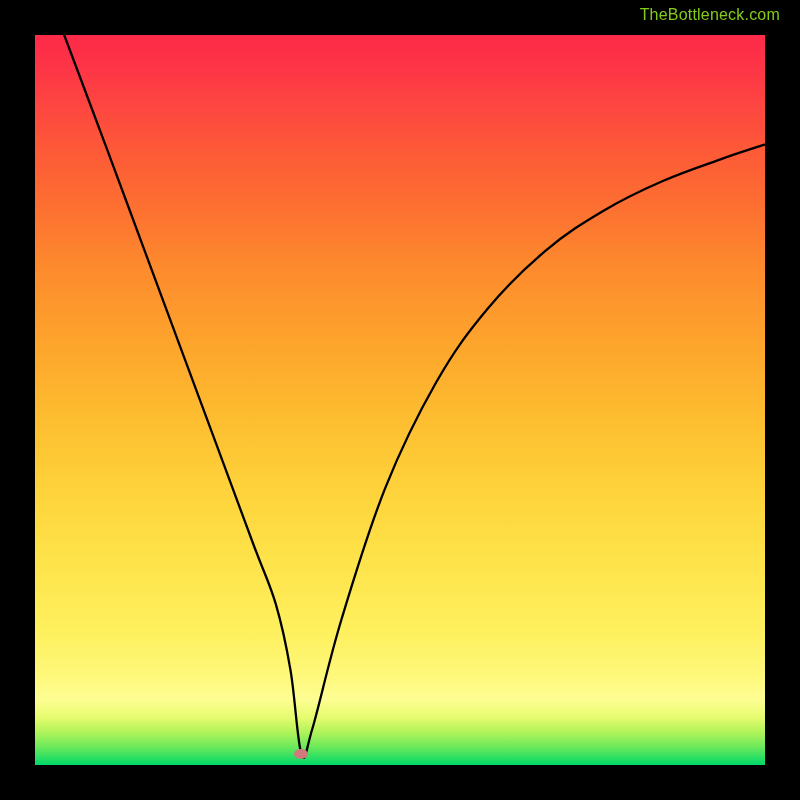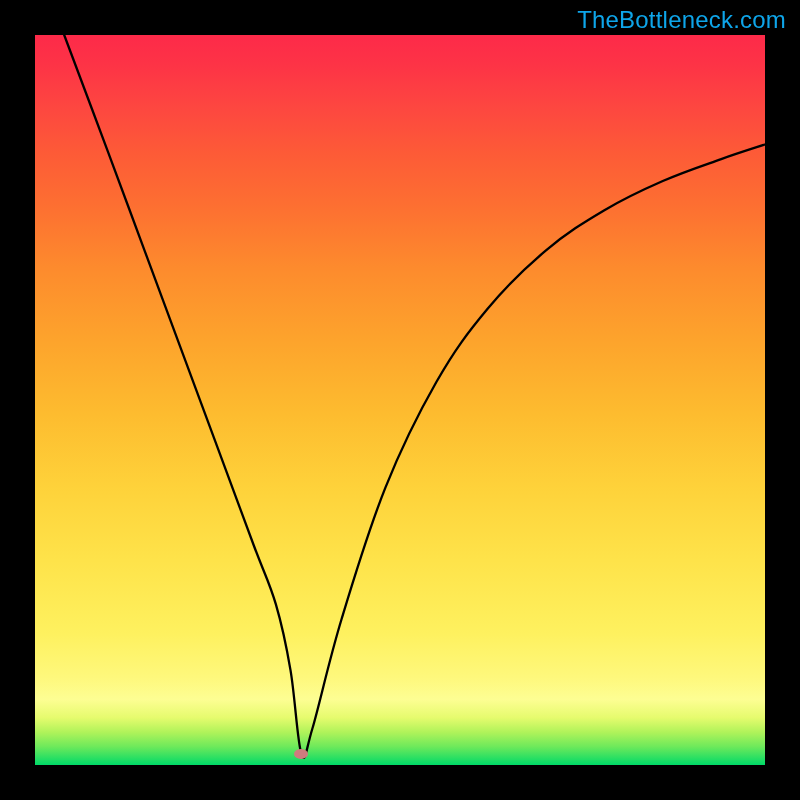--- a/index.html
+++ b/index.html
@@ -41,23 +41,23 @@
       #fd7131 76%,
       #fd5a37 84%,
       #fd4740 90%,
       #fd3346 96%,
       #fd2a49 100%
     );
   }
   .watermark {
     position: absolute;
     top: 6px;
-    right: 14px;
-    color: #0ea5e9;
-    font-size: 24px;
+    right: 20px;
+    color: #84cc16;
+    font-size: 16px;
     font-weight: 500;
     letter-spacing: 0.2px;
     user-select: none;
   }
   svg.curve {
     position: absolute;
     left: 0;
     top: 0;
     width: 730px;
     height: 730px;

